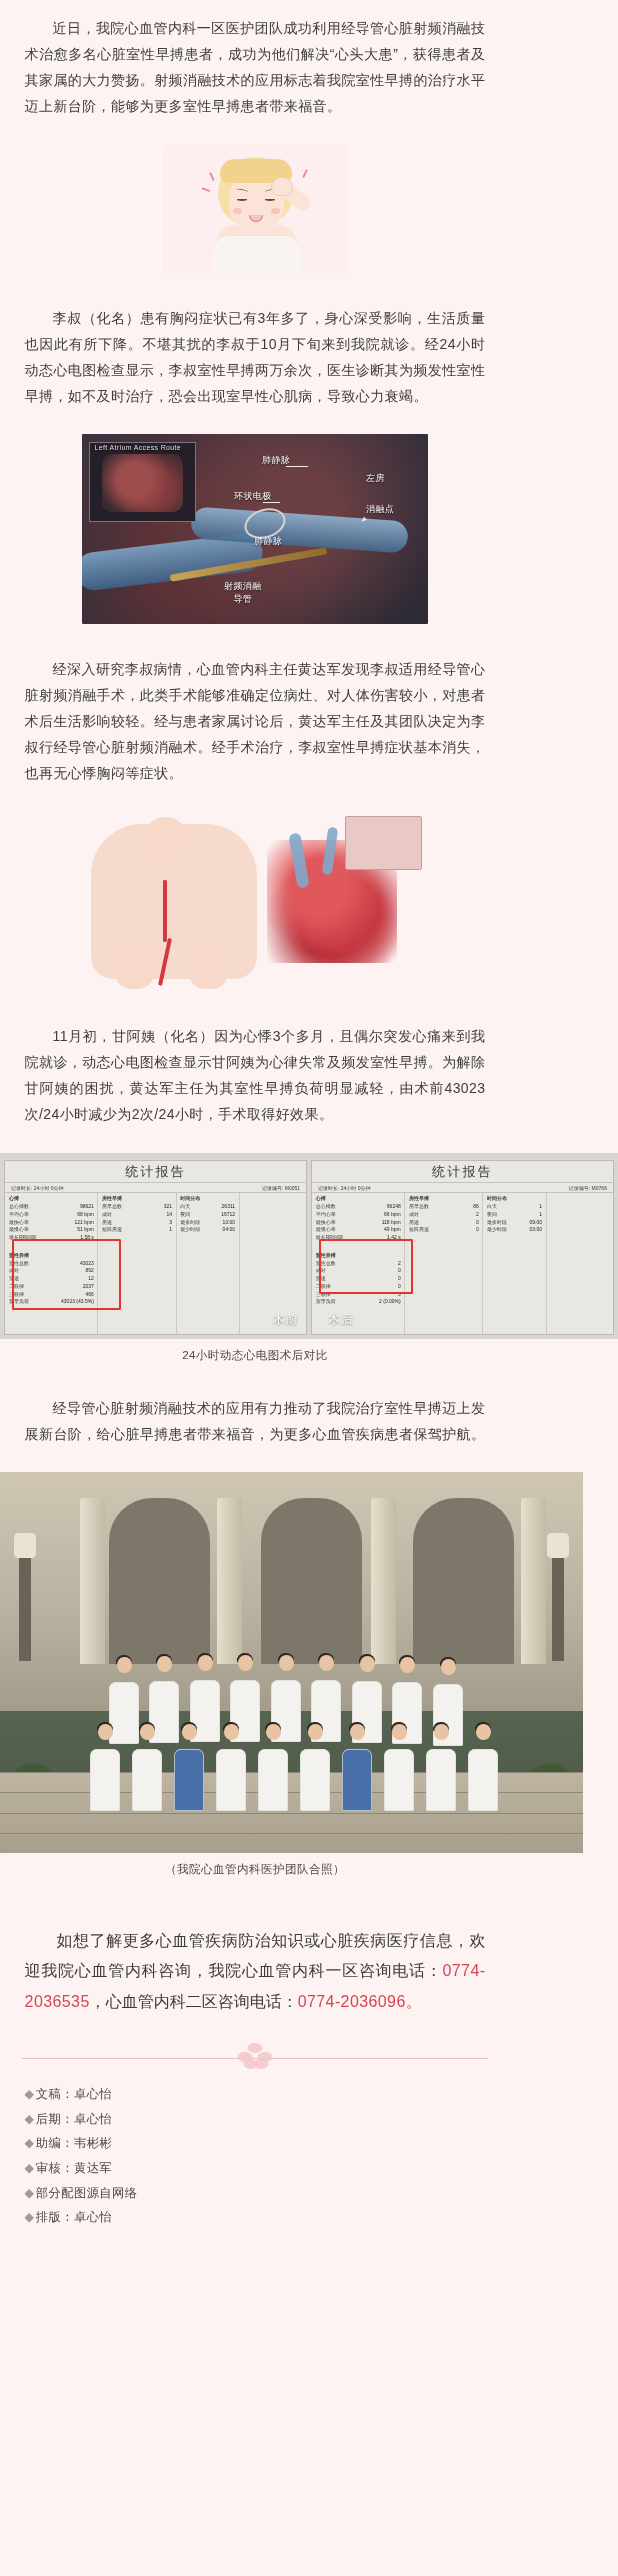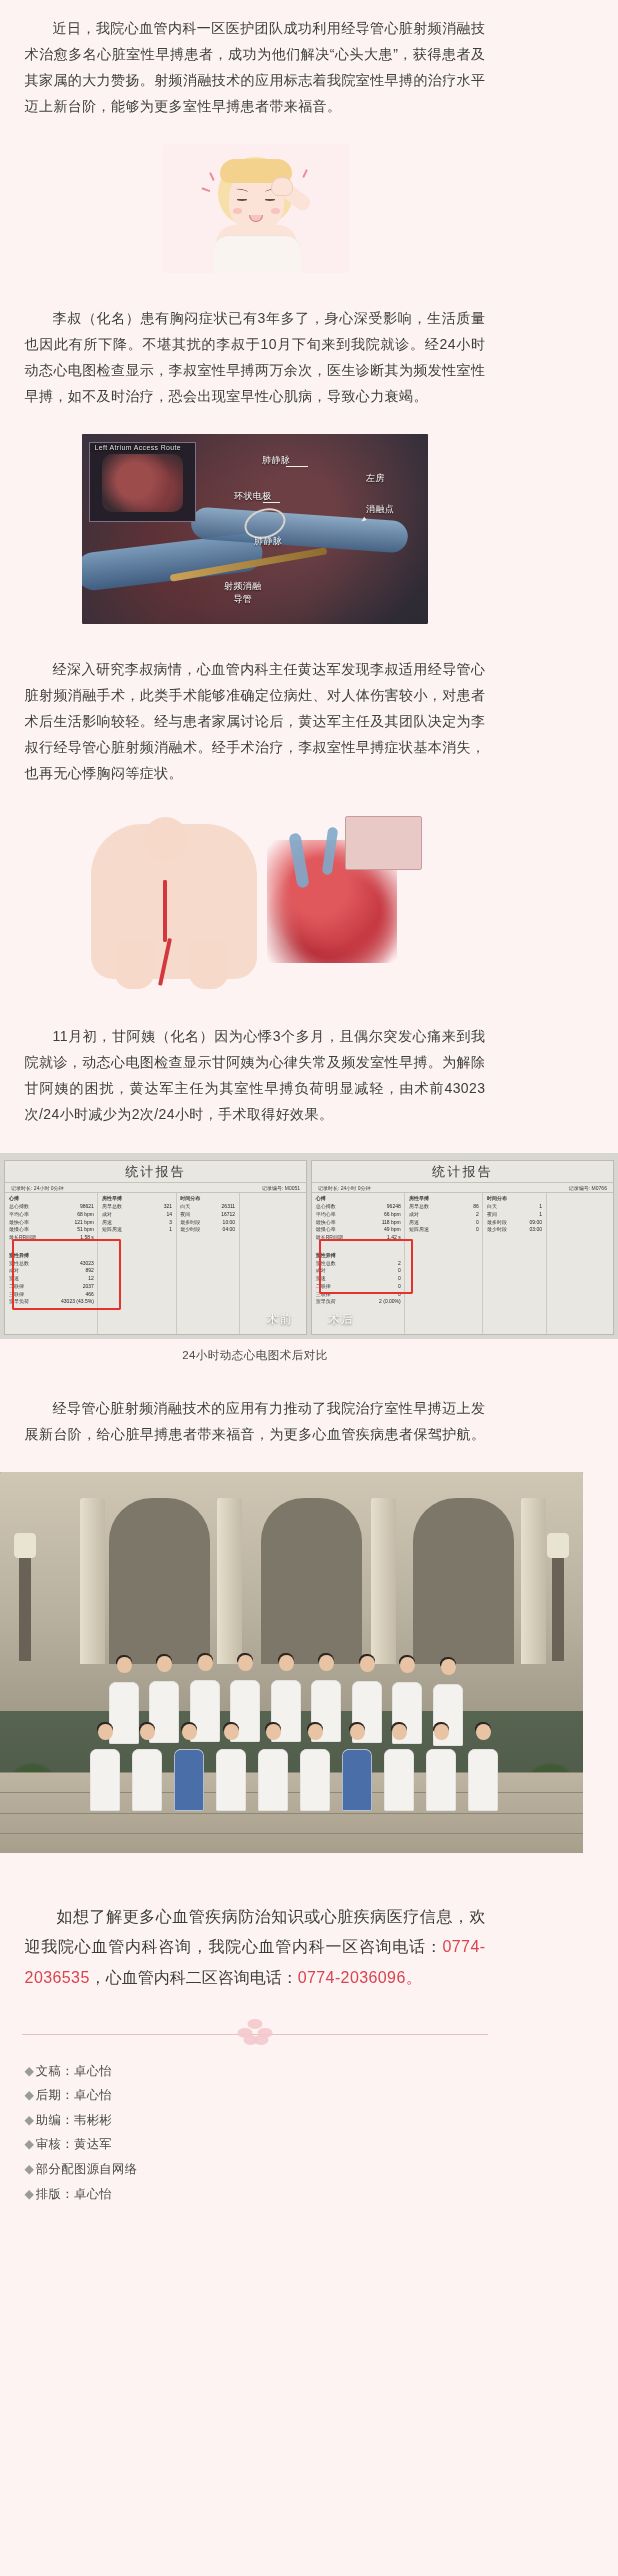--- a/index.html
+++ b/index.html
@@ -616,21 +616,21 @@
                 <span>10:00</span>
               </div>
             <div class="rline">
                 <span>最少时段</span>
                 <span>04:00</span>
               </div>
           </div>
           <div class="rcol c4"></div>
         </div>
         <div class="hl-box" style="left:7.2px; top:78px; width:109px; height:71px;"></div>
-        <div class="stamp" style="right:13px;">术前</div>
+        <div class="stamp" style="right:7px;">术前</div>
       </div>
 
       <div class="report">
         <div class="report-title">统计报告</div>
         <div class="report-meta">
           <span>记录时长: 24小时 0分钟</span>
           <span>记录编号: M0766</span>
         </div>
         <div class="report-cols">
           <div class="rcol c1">
@@ -850,20 +850,21 @@
         <div class="head"></div>
         <div class="coat"></div>
       </div>
     <div class="ph-person" style="left:468px; bottom:42px;">
         <div class="hair"></div>
         <div class="head"></div>
         <div class="coat"></div>
       </div>
   </div>
 
+  <div class="caption">（我院心血管内科医护团队合照）</div>
 
   <div class="gap-l"></div>
 
   <p class="phone-para">
     <span>如想了解更多心血管疾病防治知识或心脏疾病医疗信息，欢迎我院心血管内科咨询，我院心血管内科一区咨询电话：</span><span class="phone">0774-2036535</span><span>，心血管内科二区咨询电话：</span><span class="phone">0774-2036096。</span>
   </p>
 
   <div class="ornament">
     <div class="orn-line l"></div>
     <div class="orn-line r"></div>

